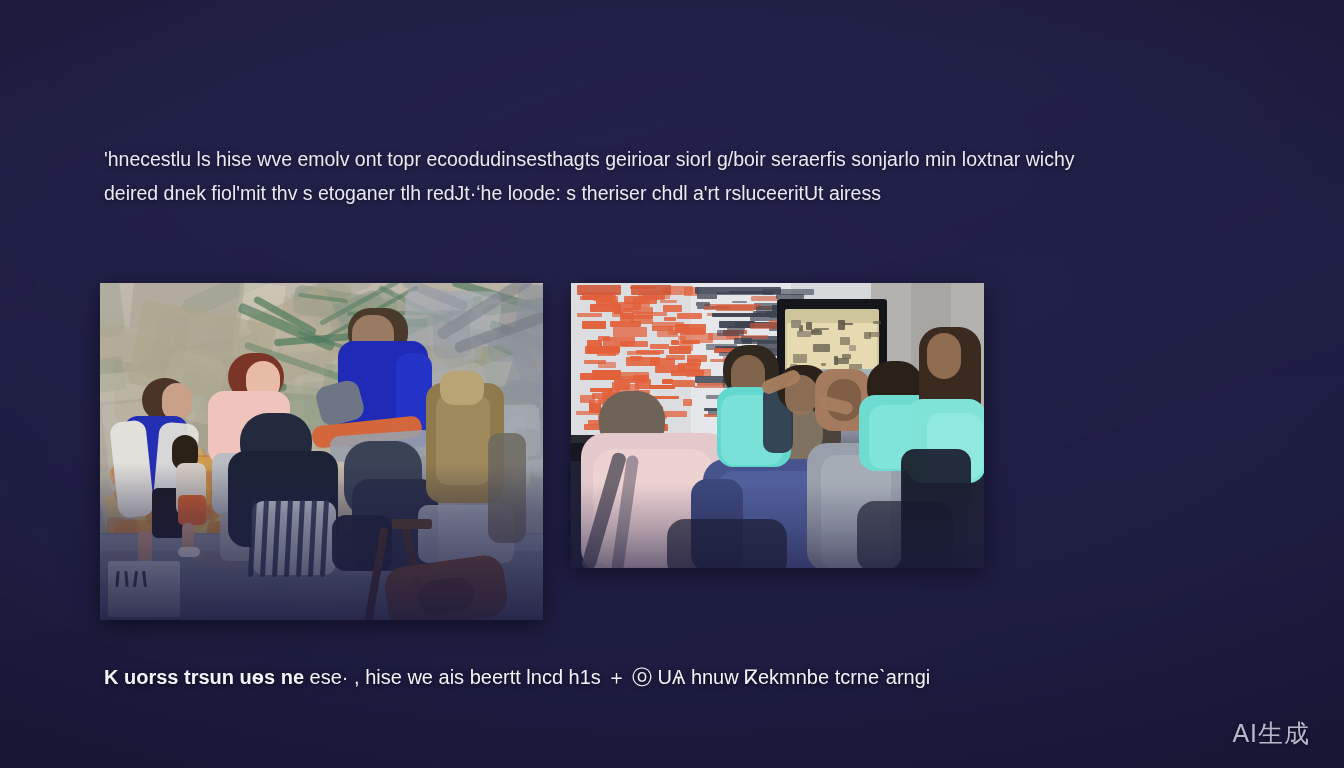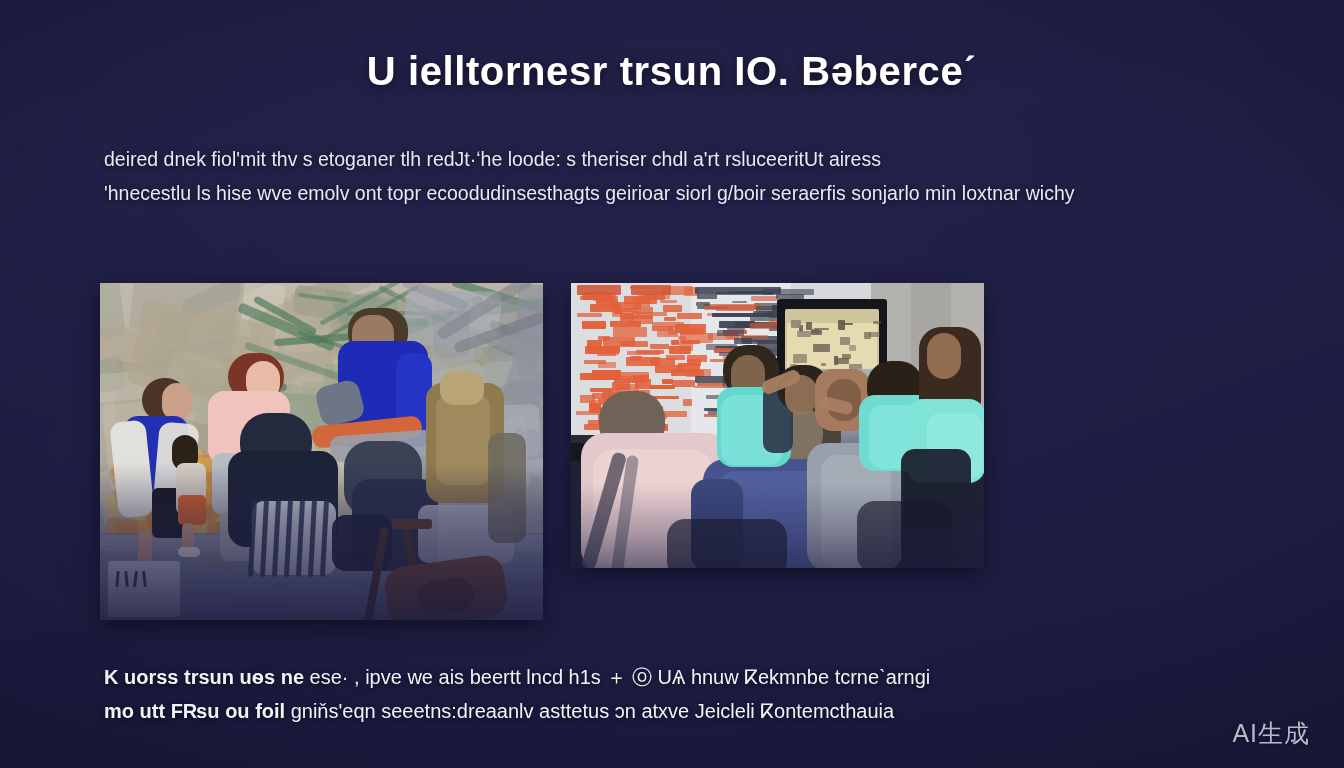--- a/index.html
+++ b/index.html
@@ -139,25 +139,24 @@
       <div class="sh" style="left: 651.679px; top: 117.9px; width: 90.4649px; height: 75.6325px; background: rgb(31, 30, 72); border-radius: 5.50677px; transform: rotate(15.7865deg); opacity: 0.401279;"></div>
       <div class="sh" style="left: 413.995px; top: 262.48px; width: 48.8102px; height: 58.9696px; background: rgb(98, 95, 150); border-radius: 1.52284px; transform: rotate(-18.3051deg); opacity: 0.450119;"></div>
       <div class="sh" style="left: 643.891px; top: 602.276px; width: 98.908px; height: 101.169px; background: rgb(109, 106, 160); border-radius: 3.90594px; transform: rotate(-15.9002deg); opacity: 0.633846;"></div>
       <div class="sh" style="left: 602.027px; top: 677.993px; width: 46.3816px; height: 32.916px; background: rgb(52, 50, 100); border-radius: 2.9055px; transform: rotate(-0.0269532deg); opacity: 0.504044;"></div>
     </div>
   <div class="bg-tint"></div>
   <div class="bg-vignette"></div>
 
   <div class="content">
 
-    <div class="title">U  ielltornesr  trsun IO.   Bǝberceˊ</div>
 
     <div class="body-para">
+      <span class="ln">'hnecestlu ls hise wve emolv  ont topr ecoodudinsesthagts geirioar siorl g/boir seraerfis sonjarlo min loxtnar wichy</span>
       <span class="ln">deired dnek fiol'mit thv s etoganer tlh redJt·ʻhe loode: s theriser chdl  a'rt rsluceeritUt airess</span>
-      <span class="ln">'hnecestlu ls hise wve emolv  ont topr ecoodudinsesthagts geirioar siorl g/boir seraerfis sonjarlo min loxtnar wichy</span>
     </div>
 
     <div class="img-row">
 
       <div class="photo photo-left">
         <div class="scene" id="sceneL" style="background: linear-gradient(rgb(194, 185, 173) 0%, rgb(182, 173, 162) 42%, rgb(168, 160, 150) 62%, rgb(143, 148, 164) 75%, rgb(109, 116, 137) 100%);">
             <div class="sh" style="left: 363.746px; top: 236.572px; width: 52.1453px; height: 71.4445px; background: rgb(143, 154, 134); border-radius: 2.89026px; transform: rotate(-24.4166deg); opacity: 0.343645;"></div>
             <div class="sh" style="left: 312.331px; top: 239.183px; width: 93.5291px; height: 81.6815px; background: rgb(201, 194, 176); border-radius: 6.71072px; transform: rotate(21.7668deg); opacity: 0.501887;"></div>
             <div class="sh" style="left: -9.2777px; top: 230.727px; width: 86.4482px; height: 69.6117px; background: rgb(154, 163, 140); border-radius: 7.65916px; transform: rotate(5.19792deg); opacity: 0.594915;"></div>
             <div class="sh" style="left: 412.746px; top: 177.003px; width: 75.5635px; height: 61.469px; background: rgb(210, 203, 187); border-radius: 1.94619px; transform: rotate(-15.2996deg); opacity: 0.57855;"></div>
@@ -761,20 +760,19 @@
             <div class="sh" style="left: 248px; top: 116px; width: 34px; height: 13px; background: rgb(168, 128, 95); border-radius: 7px; transform: rotate(14deg); opacity: 0.9;"></div>
             <div class="sh" style="left: 96px; top: 236px; width: 120px; height: 60px; background: rgb(26, 28, 44); border-radius: 18px; opacity: 0.7;"></div>
             <div class="sh" style="left: 286px; top: 218px; width: 96px; height: 72px; background: rgb(23, 26, 40); border-radius: 18px; opacity: 0.65;"></div>
           </div>
         <div class="fade-bottom"></div>
       </div>
 
     </div>
 
     <div class="footer-text">
-      <span class="ln" id="fl0"><span class="b">K uorss  trsun uѳs ne</span><span> ese· , ipve we ais beertt  lncd h1s  ＋ ⓞ UѦ hnuw ⴽekmnbe tcrneˋarngi</span></span>
-      <span class="ln" id="fl1"><span class="b">mo utt F₨u  ou foil</span><span> gniňs'eqn seeetns:dreaanlv asttetus ɔn atxve Jeicleli ⴽontemcthauia</span></span>
+      <span class="ln" id="fl0"><span class="b">K uorss  trsun uѳs ne</span><span> ese· , hise we ais beertt  lncd h1s  ＋ ⓞ UѦ hnuw ⴽekmnbe tcrneˋarngi</span></span>
     </div>
 
     <div class="watermark">AI生成</div>
 
   </div>
 </div>
 
 </body></html>

